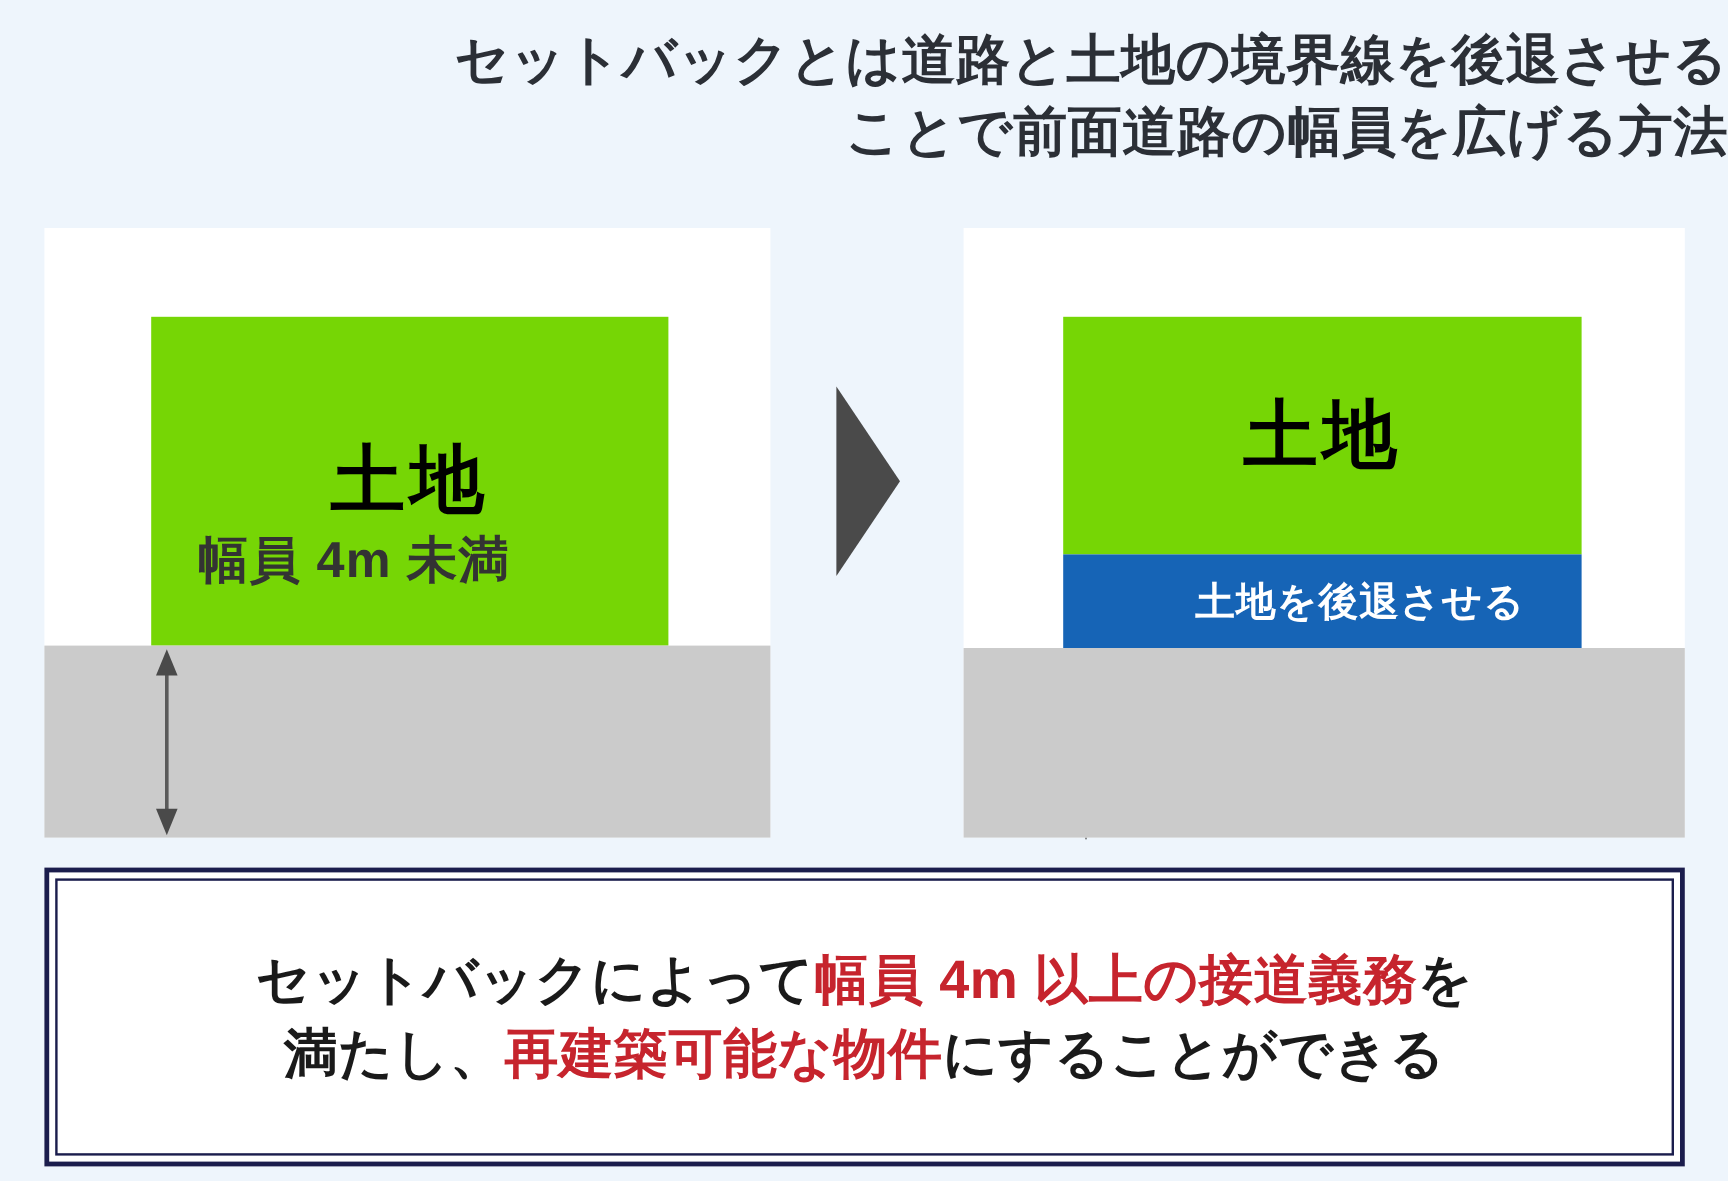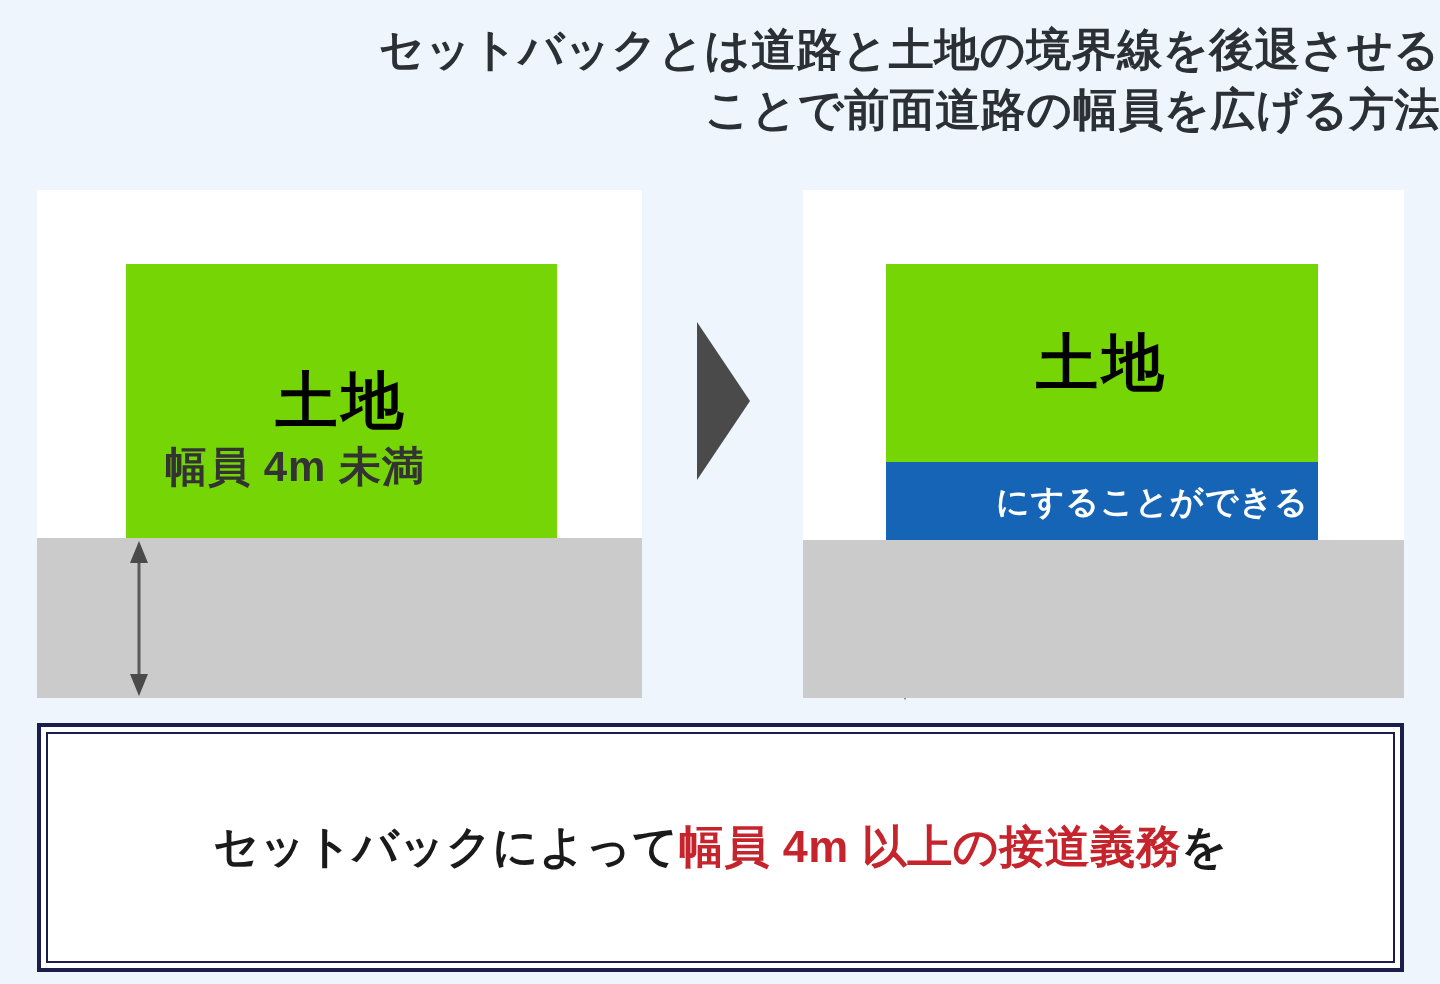--- a/index.html
+++ b/index.html
@@ -170,26 +170,27 @@
   </g>
 </svg>
 
 <div class="panel" id="panel-after">
 
   <div class="land" style="left:83px; top:74px; width:432px; height:198px;">
     <span class="land-label">土地</span>
   </div>
 
   <div class="setback-band" style="left:83px; top:272px; width:432px; height:78px;">
-    <span class="setback-label">にすることができる</span>
+    <span class="setback-label">土地を後退させる</span>
   </div>
 
   <div class="road" style="left:0px; top:350px; width:601px; height:158px;"></div>
 
 </div>
 
 <div id="conclusion-box">
   <div id="conclusion-inner">
     <div id="conclusion-text">
       <div><span>セットバックによって</span><span class="hl">幅員 4m 以上の接道義務</span><span>を</span></div>
+      <div><span>満たし、</span><span class="hl">再建築可能な物件</span><span>にすることができる</span></div>
     </div>
   </div>
 </div>
 
 </body></html>

